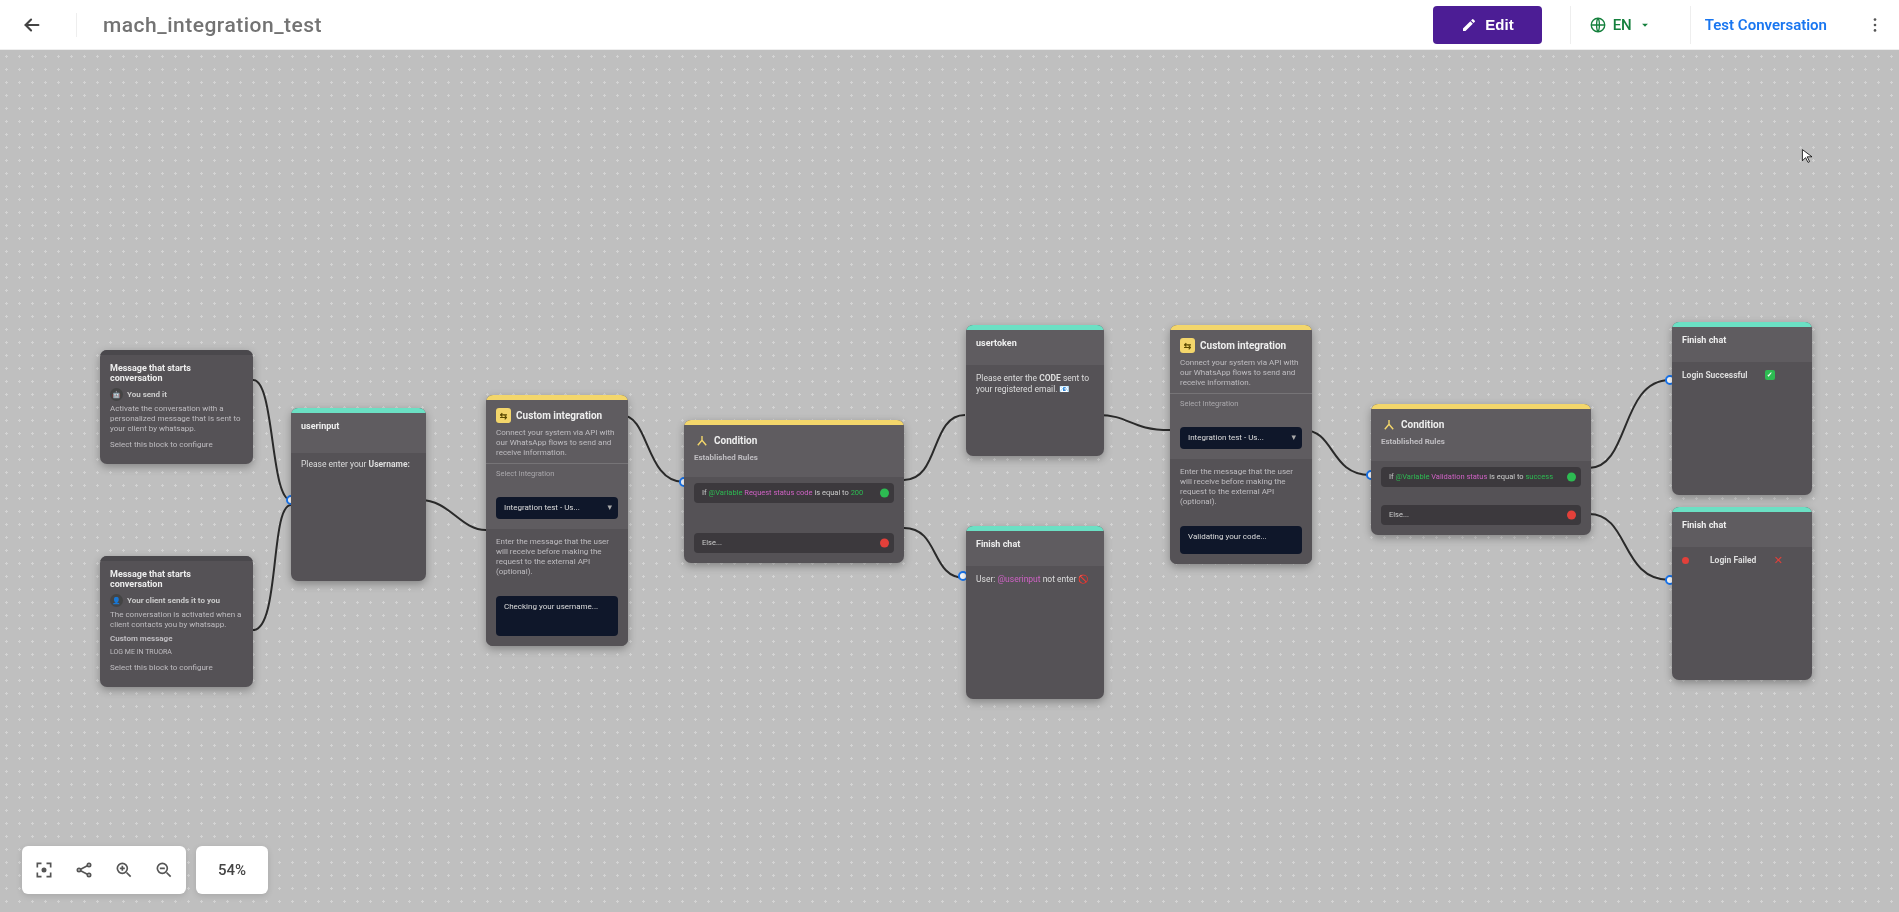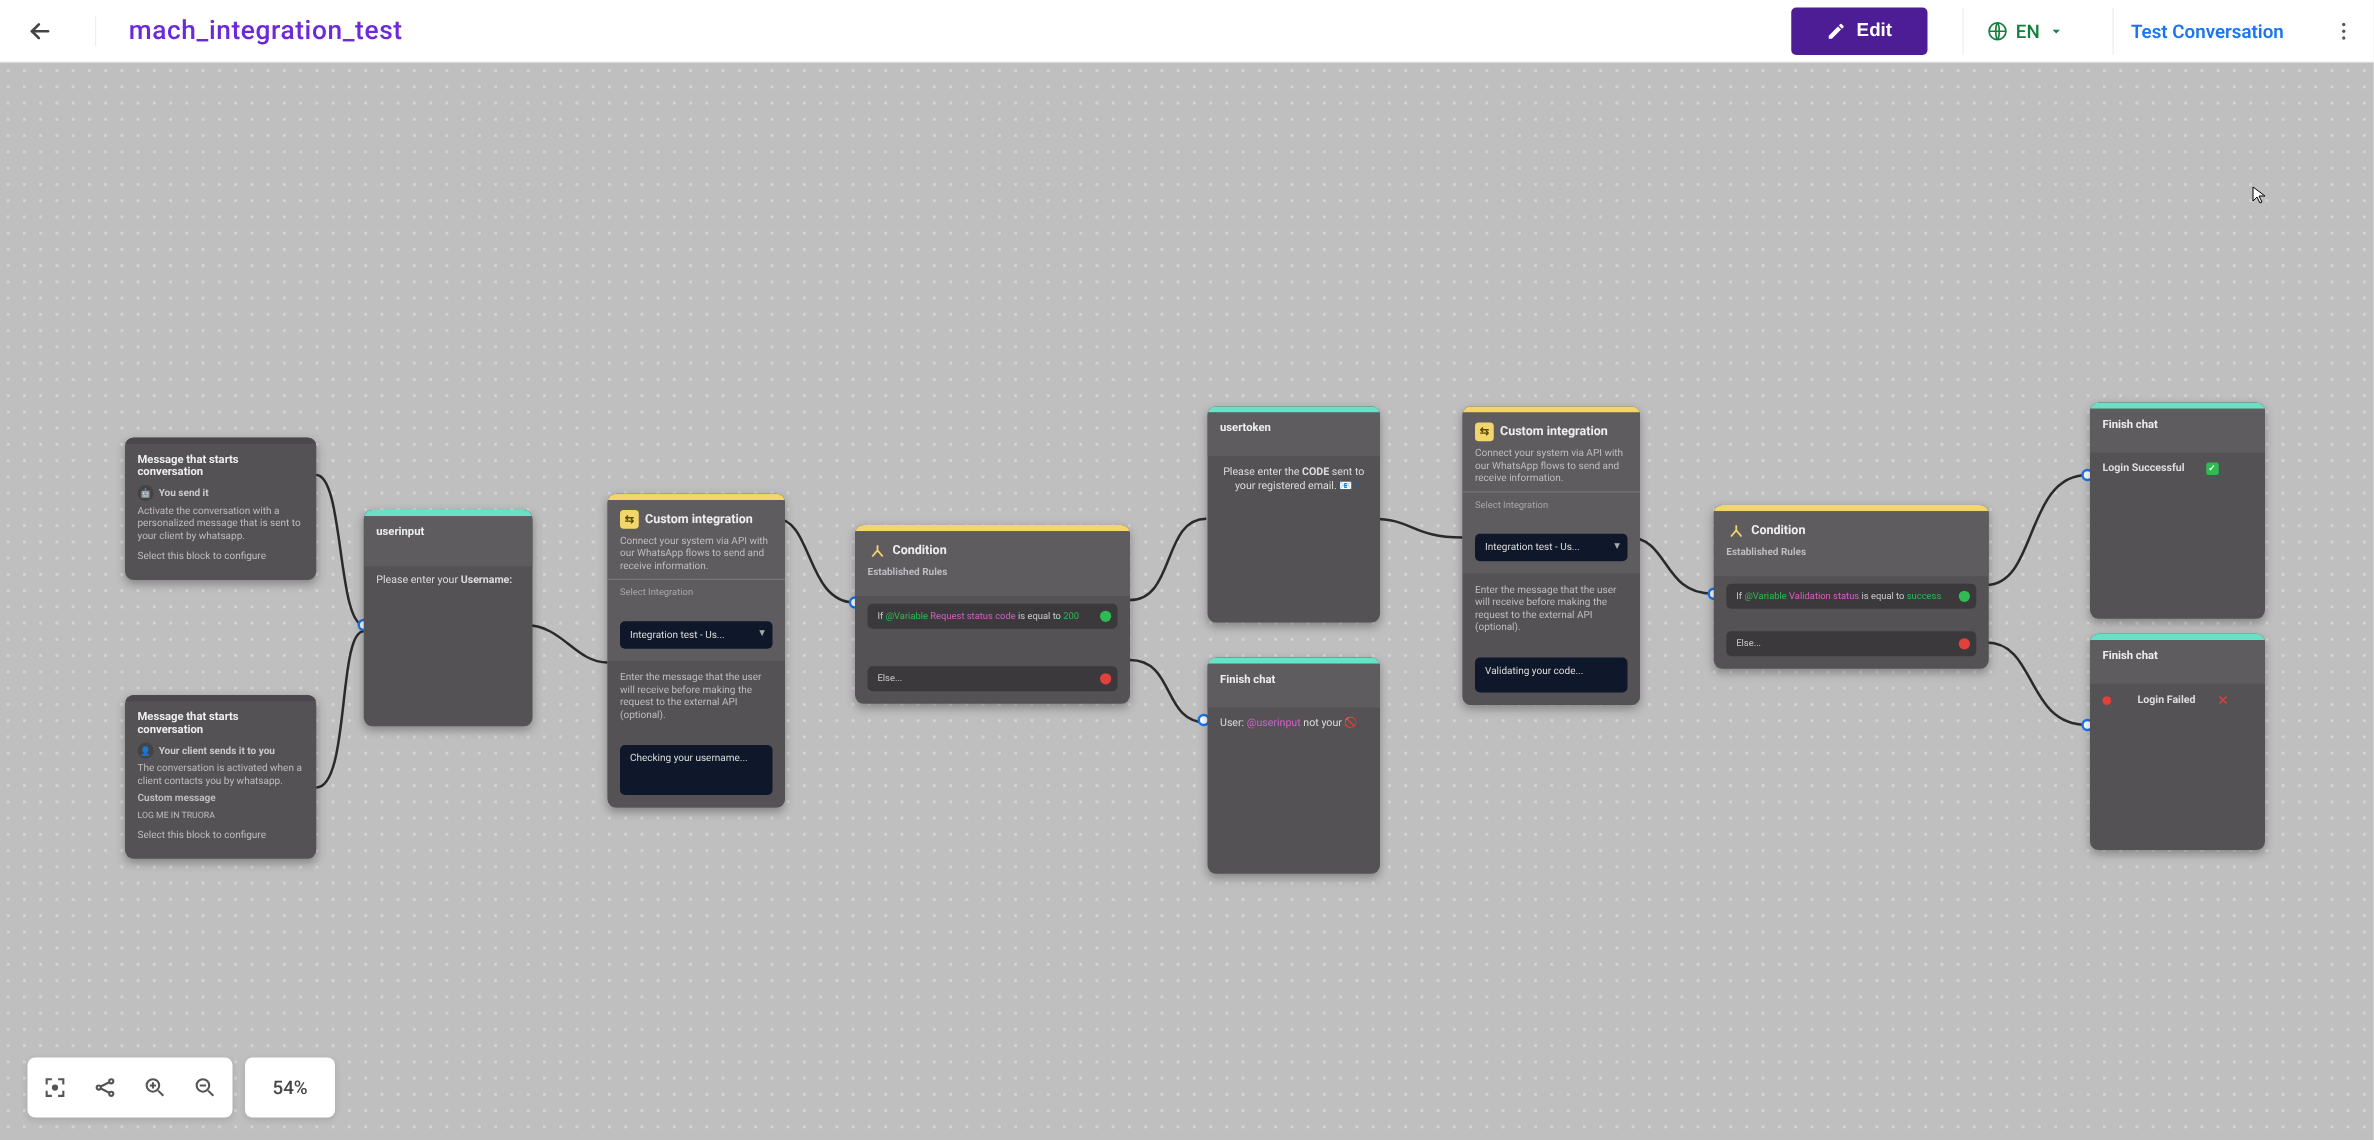--- a/index.html
+++ b/index.html
@@ -8,21 +8,21 @@
   .topbar {
     height: 50px;
     background: #fff;
     display: flex;
     align-items: center;
     border-bottom: 1px solid #eee;
     padding: 0 10px 0 20px;
     gap: 14px;
   }
   .back-arrow { width: 24px; height: 24px; cursor: pointer; display: flex; align-items: center; justify-content: center; color: #444; }
-  .title { font-size: 21px; font-weight: 500; color: #6d28d9; letter-spacing: .5px; margin-left: 18px; border-left: 1px solid #eee; padding-left: 26px; }
+  .title { font-size: 21px; font-weight: 500; color: #737373; letter-spacing: .5px; margin-left: 18px; border-left: 1px solid #eee; padding-left: 26px; }
   .flex-spacer { flex: 1; }
   .edit-btn {
     background: #4c1d95; color: #fff; border: none; border-radius: 4px;
     height: 38px; padding: 0 28px; font-size: 15px; font-weight: 600;
     display: flex; align-items: center; gap: 8px; cursor: pointer;
   }
   .lang-select {
     display: flex; align-items: center; gap: 6px; color: #15803d; font-size: 15px; font-weight: 500;
     padding: 0 18px; border-left: 1px solid #eee; height: 38px; margin-left: 14px; cursor: pointer;
   }
@@ -266,40 +266,40 @@
         <span class="dot green"></span>
       </div>
       <div style="height:26px;"></div>
       <div class="rule-row">
         <span>Else...</span>
         <span class="dot red"></span>
       </div>
     </div>
   </div>
 
-  <div class="node" style="left:966px; top:275px; width:138px; height:173px;text-align:center;">
+  <div class="node" style="left:966px; top:275px; width:138px; height:131px;">
     <div class="cap cap-teal"></div>
     <div class="node-inner gray" style="min-height:35px;">
       <div class="nhead">usertoken</div>
     </div>
     <div class="node-inner">
       <div style="font-size:8.5px; line-height:1.35;">
         <span>Please enter the </span><b>CODE</b><span> sent to your registered email. 📧</span>
       </div>
     </div>
   </div>
 
   <div class="node" style="left:966px; top:476px; width:138px; height:173px;">
     <div class="cap cap-teal"></div>
     <div class="node-inner gray" style="min-height:35px;">
       <div class="nhead">Finish chat</div>
     </div>
     <div class="node-inner">
       <div style="font-size:8.5px; line-height:1.35;">
-        <span>User: </span><span style="color:#cf62c4;">@userinput</span><span>  not your 🚫</span>
+        <span>User: </span><span style="color:#cf62c4;">@userinput</span><span>  not enter 🚫</span>
       </div>
     </div>
   </div>
 
   <div class="node" style="left:1170px; top:275px; width:142px;">
     <div class="cap cap-yellow"></div>
     <div class="node-inner gray">
       <div class="nhead w-icon">
         <span class="icon-sq yellow">⇆</span>
         <span>Custom integration</span>

